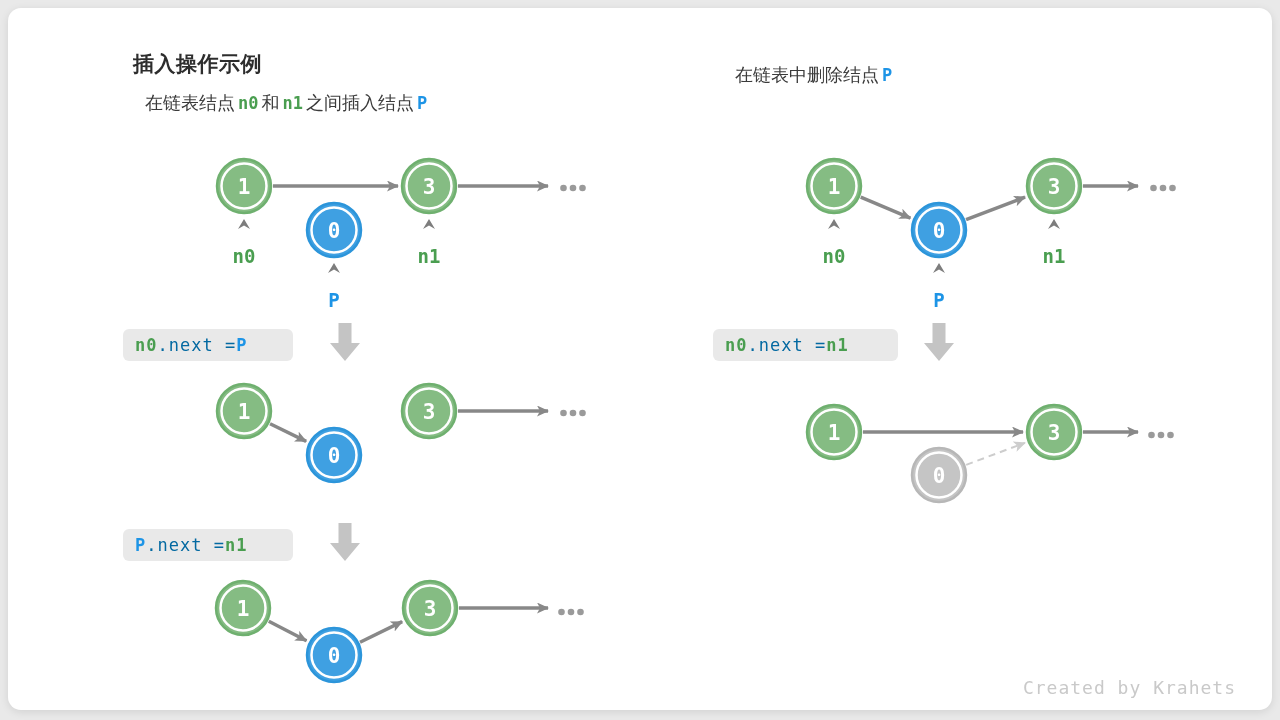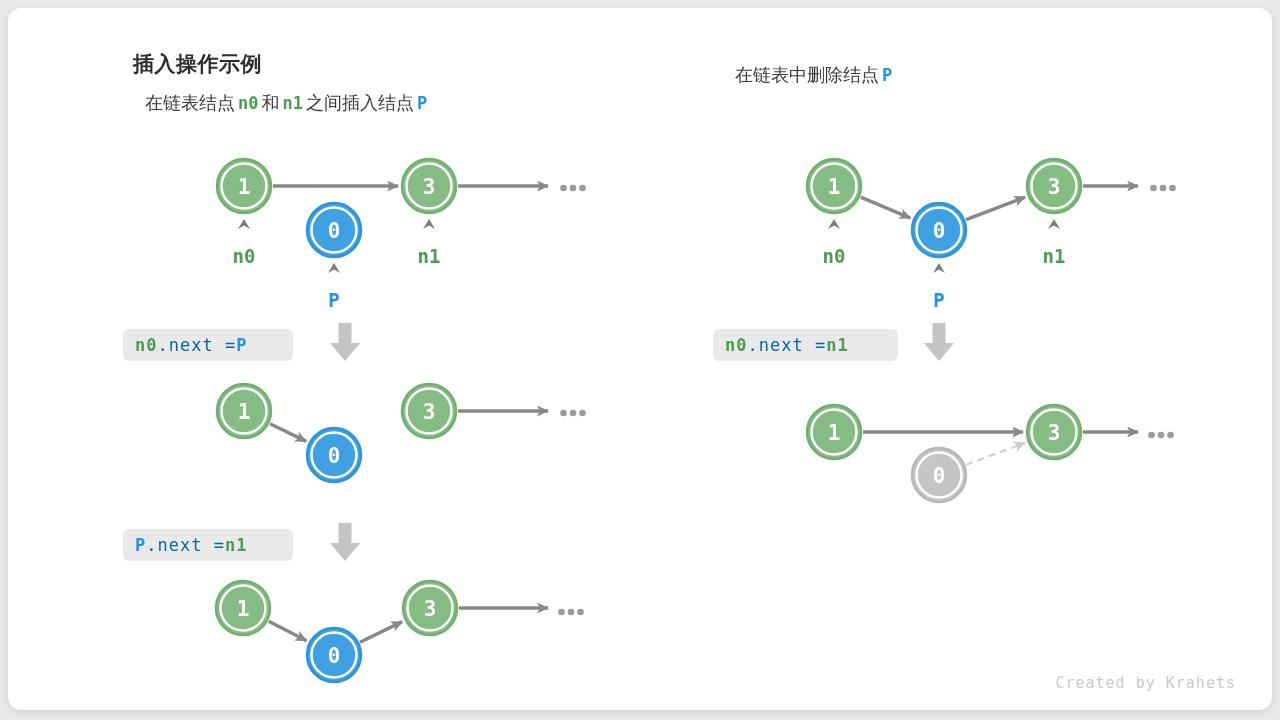--- a/index.html
+++ b/index.html
@@ -14,22 +14,22 @@
   .tok-green{color:#4a9e50;font-weight:bold;font-family:"DejaVu Sans Mono","Liberation Mono",monospace;font-size:17px;padding:0 3px;}
   .tok-blue{color:#1d94e6;font-weight:bold;font-family:"DejaVu Sans Mono","Liberation Mono",monospace;font-size:17px;padding:0 3px;}
   .tok-default{color:#3b3b3b;}
   .codebox{position:absolute;height:32px;background:#e9e9e9;border-radius:6px;
            display:flex;align-items:center;padding:0 12px;box-sizing:border-box;
            font-family:"DejaVu Sans Mono","Liberation Mono",monospace;font-size:17px;letter-spacing:1px;}
   .codebox .tok-green,.codebox .tok-blue{padding:0;font-size:17px;}
   .codebox .tok-default{color:#0369a1;}
   #diagram-svg{position:absolute;left:0;top:0;}
   #diagram-svg text{font-family:"DejaVu Sans Mono","Liberation Mono",monospace;}
-  .credit{position:absolute;right:36px;bottom:18px;color:#c9c9c9;
-          font-family:"DejaVu Sans Mono","Liberation Mono",monospace;font-size:15px;letter-spacing:1px;}
+  .credit{position:absolute;right:36px;bottom:12px;color:#c9c9c9;
+          font-family:"DejaVu Sans Mono","Liberation Mono",monospace;font-size:18px;letter-spacing:1px;}
 </style>
 </head>
 <body>
 
 <div class="stage">
   <div class="card">
 
     <header class="panel-header" id="header-0" style="left: 125px;">
       <h1 class="panel-title">插入操作示例</h1>
       <p class="panel-sub"><span class="tok-default">在链表结点</span><span class="tok-green">n0</span><span class="tok-default">和</span><span class="tok-green">n1</span><span class="tok-default">之间插入结点</span><span class="tok-blue">P</span></p>

